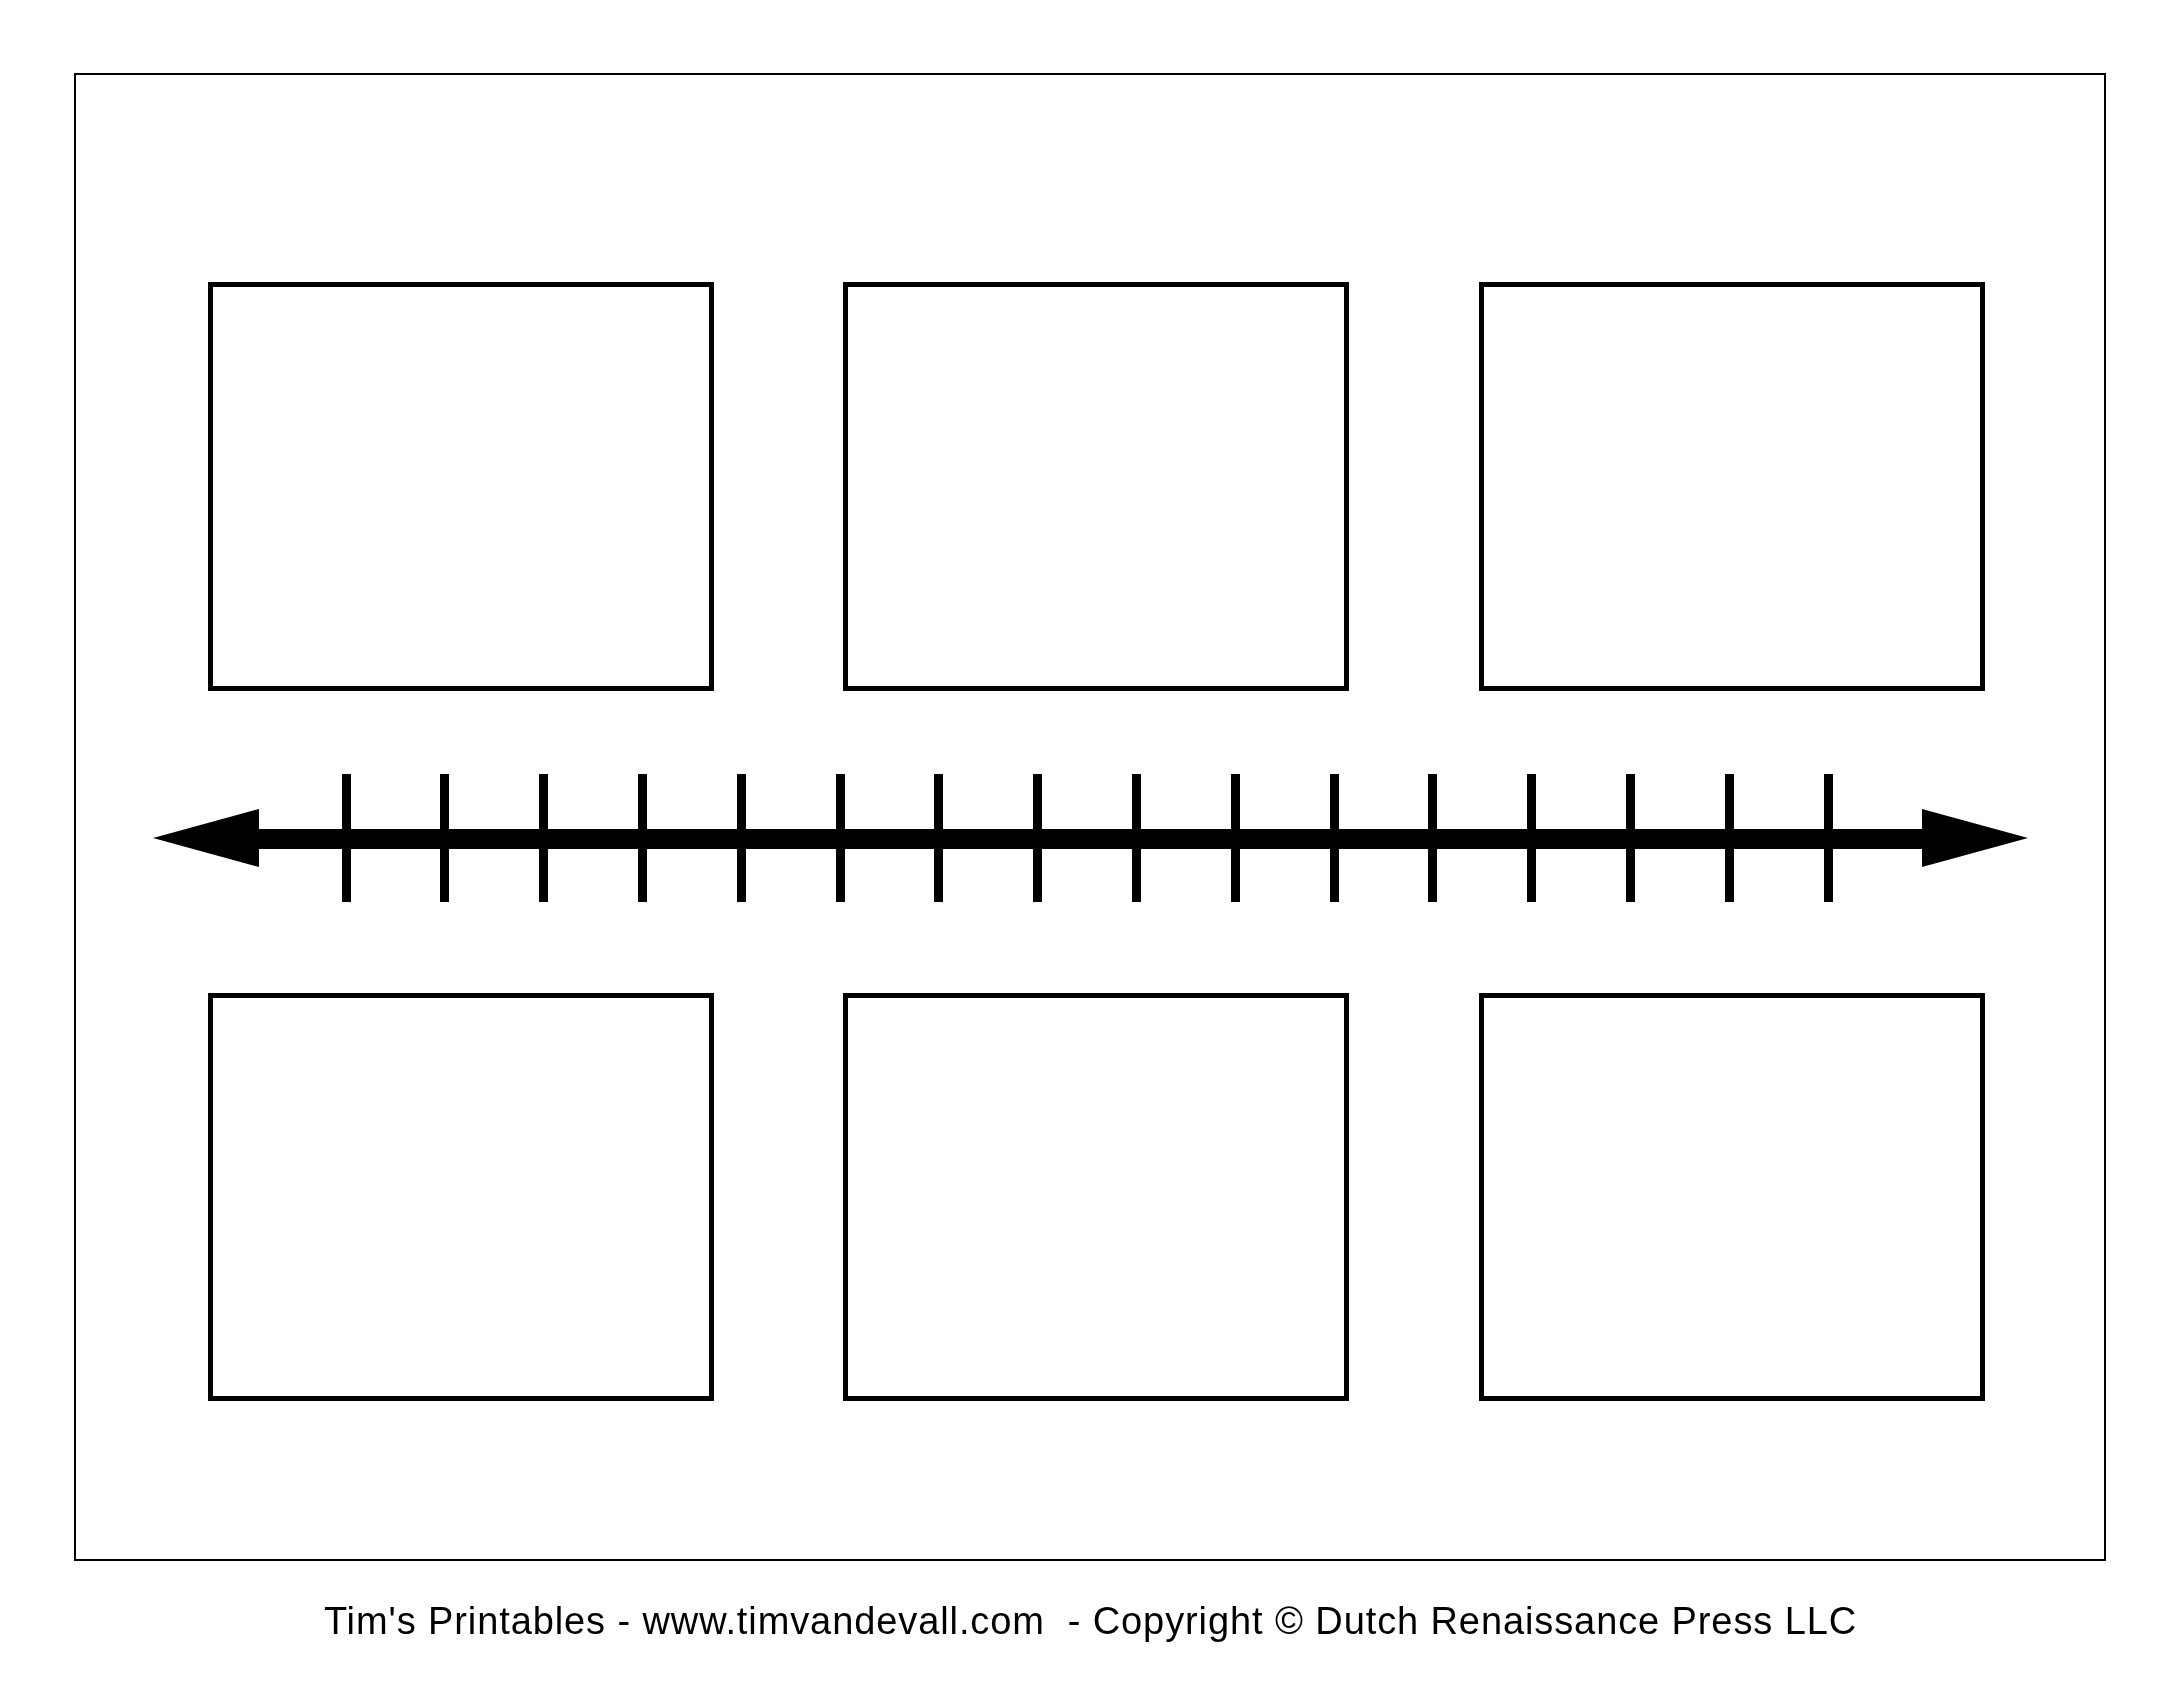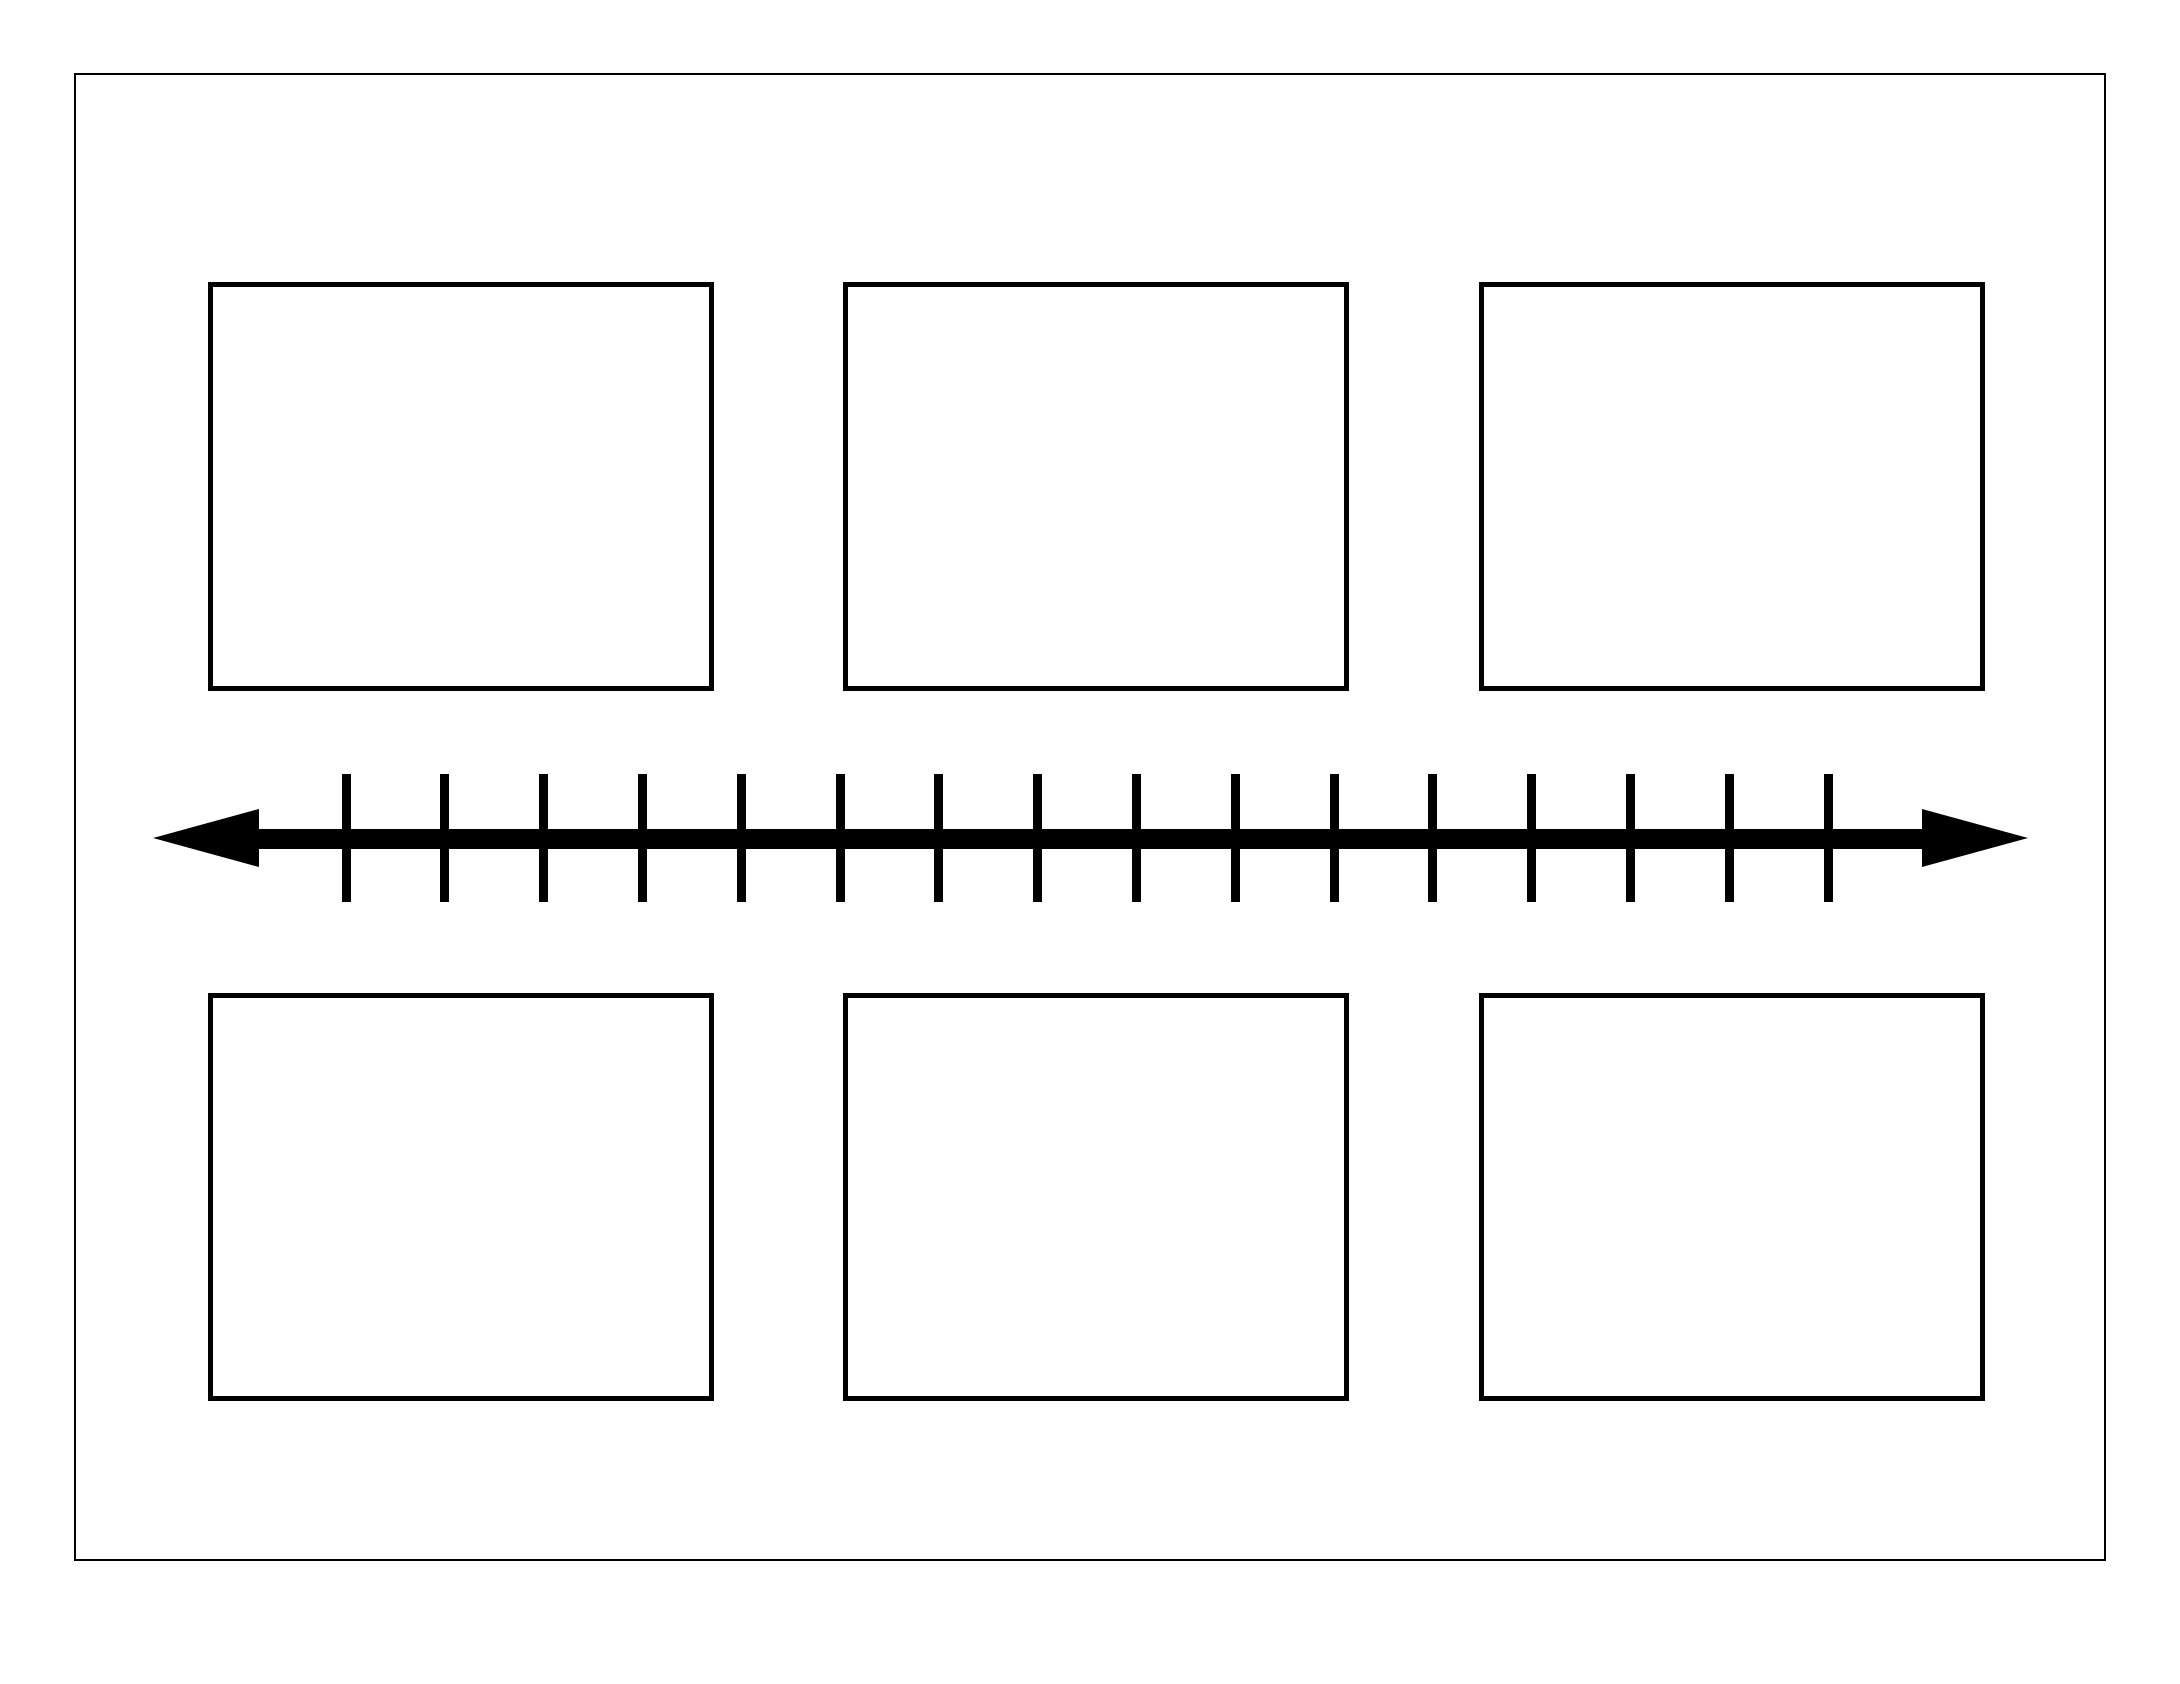--- a/index.html
+++ b/index.html
@@ -123,15 +123,16 @@
         <div class="tick" style="left: 1231px;"></div>
         <div class="tick" style="left: 1330px;"></div>
         <div class="tick" style="left: 1428px;"></div>
         <div class="tick" style="left: 1527px;"></div>
         <div class="tick" style="left: 1626px;"></div>
         <div class="tick" style="left: 1725px;"></div>
         <div class="tick" style="left: 1824px;"></div>
       </div>
   </div>
 
+  <div class="footer-credit">Tim's Printables - www.timvandevall.com  - Copyright © Dutch Renaissance Press LLC</div>
 
 </div>
 
 
 </body></html>

